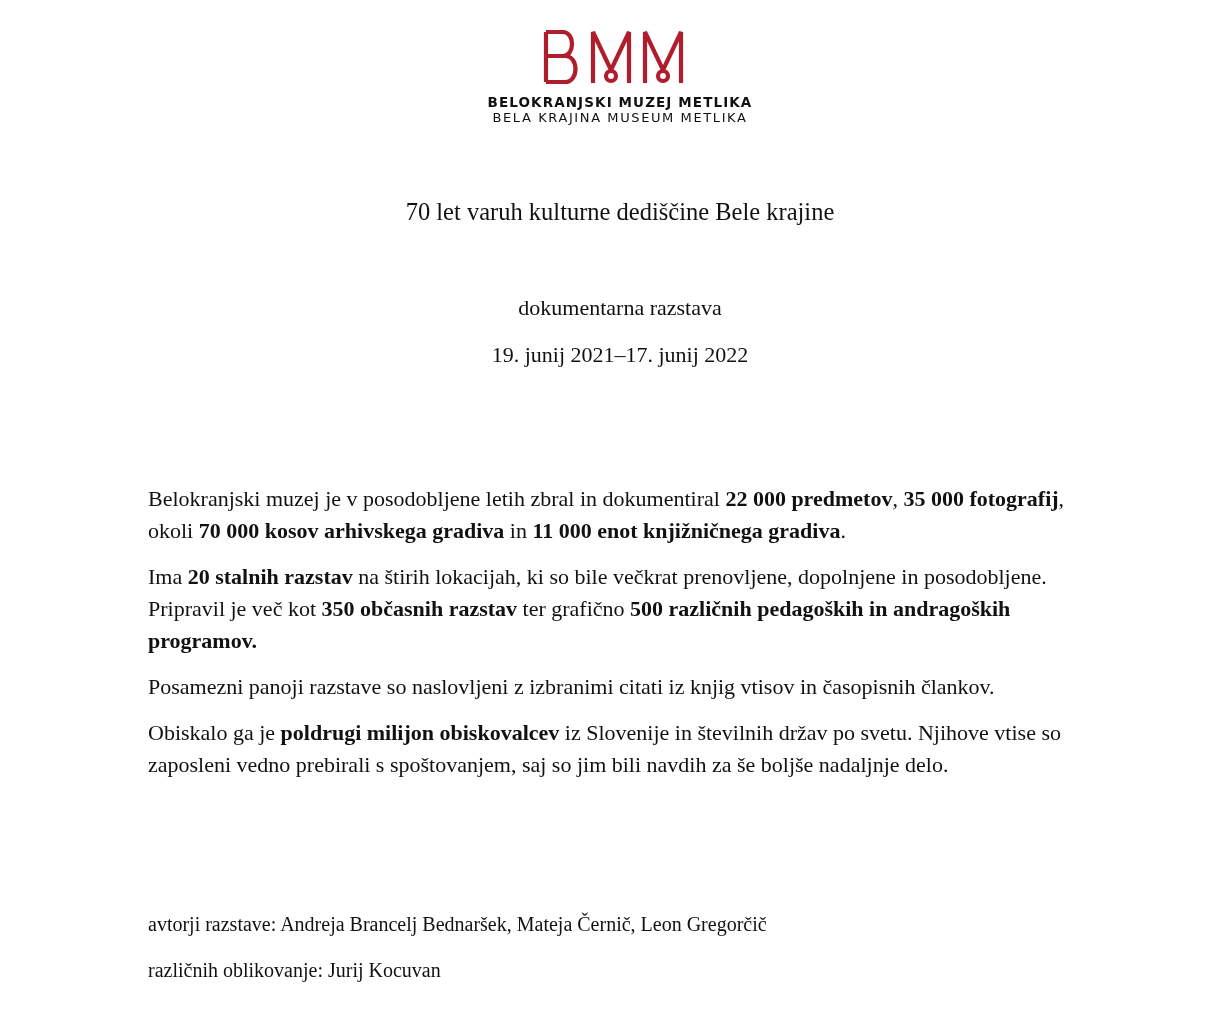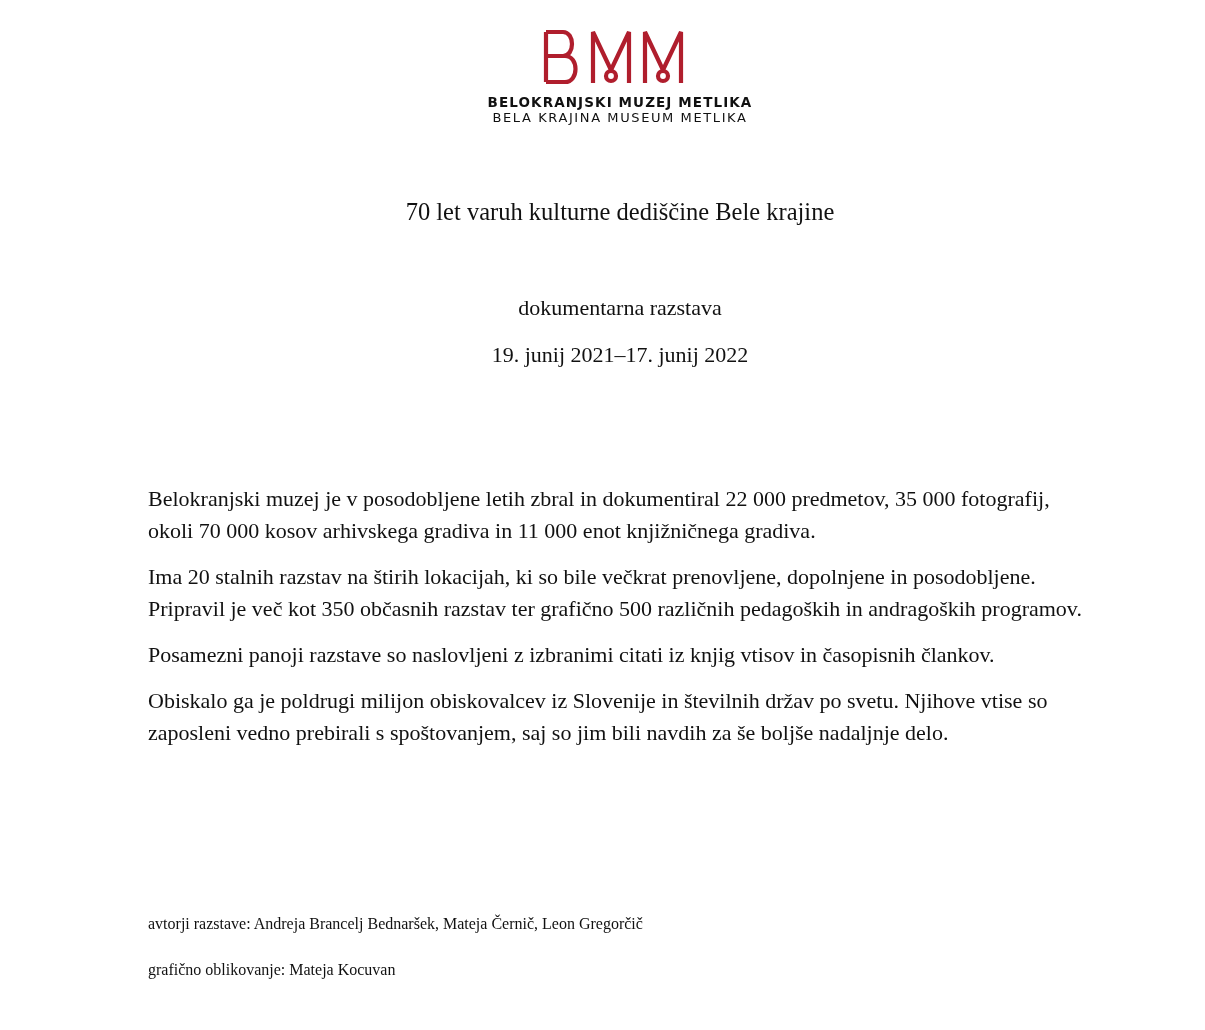--- a/index.html
+++ b/index.html
@@ -76,29 +76,29 @@
       left: 148px;
       top: 483px;
       width: 945px;
       font-size: 22px;
       line-height: 32px;
     }
     .body p {
       margin: 0 0 14px 0;
     }
     .body b {
-      font-weight: normal;
+      font-weight: bold;
       text-align: right;
     }
     .credits {
       position: absolute;
       left: 148px;
       top: 908px;
       width: 945px;
-      font-size: 16px;
+      font-size: 20px;
       line-height: 32px;
     }
     .credits p {
       margin: 0 0 14px 0;
     }
   </style>
 </head>
 <body>
 
 <div class="logo">
@@ -124,14 +124,14 @@
 
 <div class="body">
   <p><span>Belokranjski muzej je v posodobljene letih zbral in dokumentiral </span><b>22 000 predmetov</b><span>, </span><b>35 000 fotografij</b><span>, okoli </span><b>70 000 kosov arhivskega gradiva</b><span> in </span><b>11 000 enot knjižničnega gradiva</b><span>.</span></p>
   <p><span>Ima </span><b>20 stalnih razstav</b><span> na štirih lokacijah, ki so bile večkrat prenovljene, dopolnjene in posodobljene. Pripravil je več kot </span><b>350 občasnih razstav</b><span> ter grafično </span><b>500 različnih pedagoških in andragoških programov.</b></p>
   <p><span>Posamezni panoji razstave so naslovljeni z izbranimi citati iz knjig vtisov in časopisnih člankov.</span></p>
   <p><span>Obiskalo ga je </span><b>poldrugi milijon obiskovalcev</b><span> iz Slovenije in številnih držav po svetu. Njihove vtise so zaposleni vedno prebirali s spoštovanjem, saj so jim bili navdih za še boljše nadaljnje delo.</span></p>
 </div>
 
 <div class="credits">
   <p>avtorji razstave: Andreja Brancelj Bednaršek, Mateja Černič, Leon Gregorčič</p>
-  <p>grafično oblikovanje: Mateja Kocuvan</p>
+  <p>različnih oblikovanje: Jurij Kocuvan</p>
 </div>
 
 </body></html>

